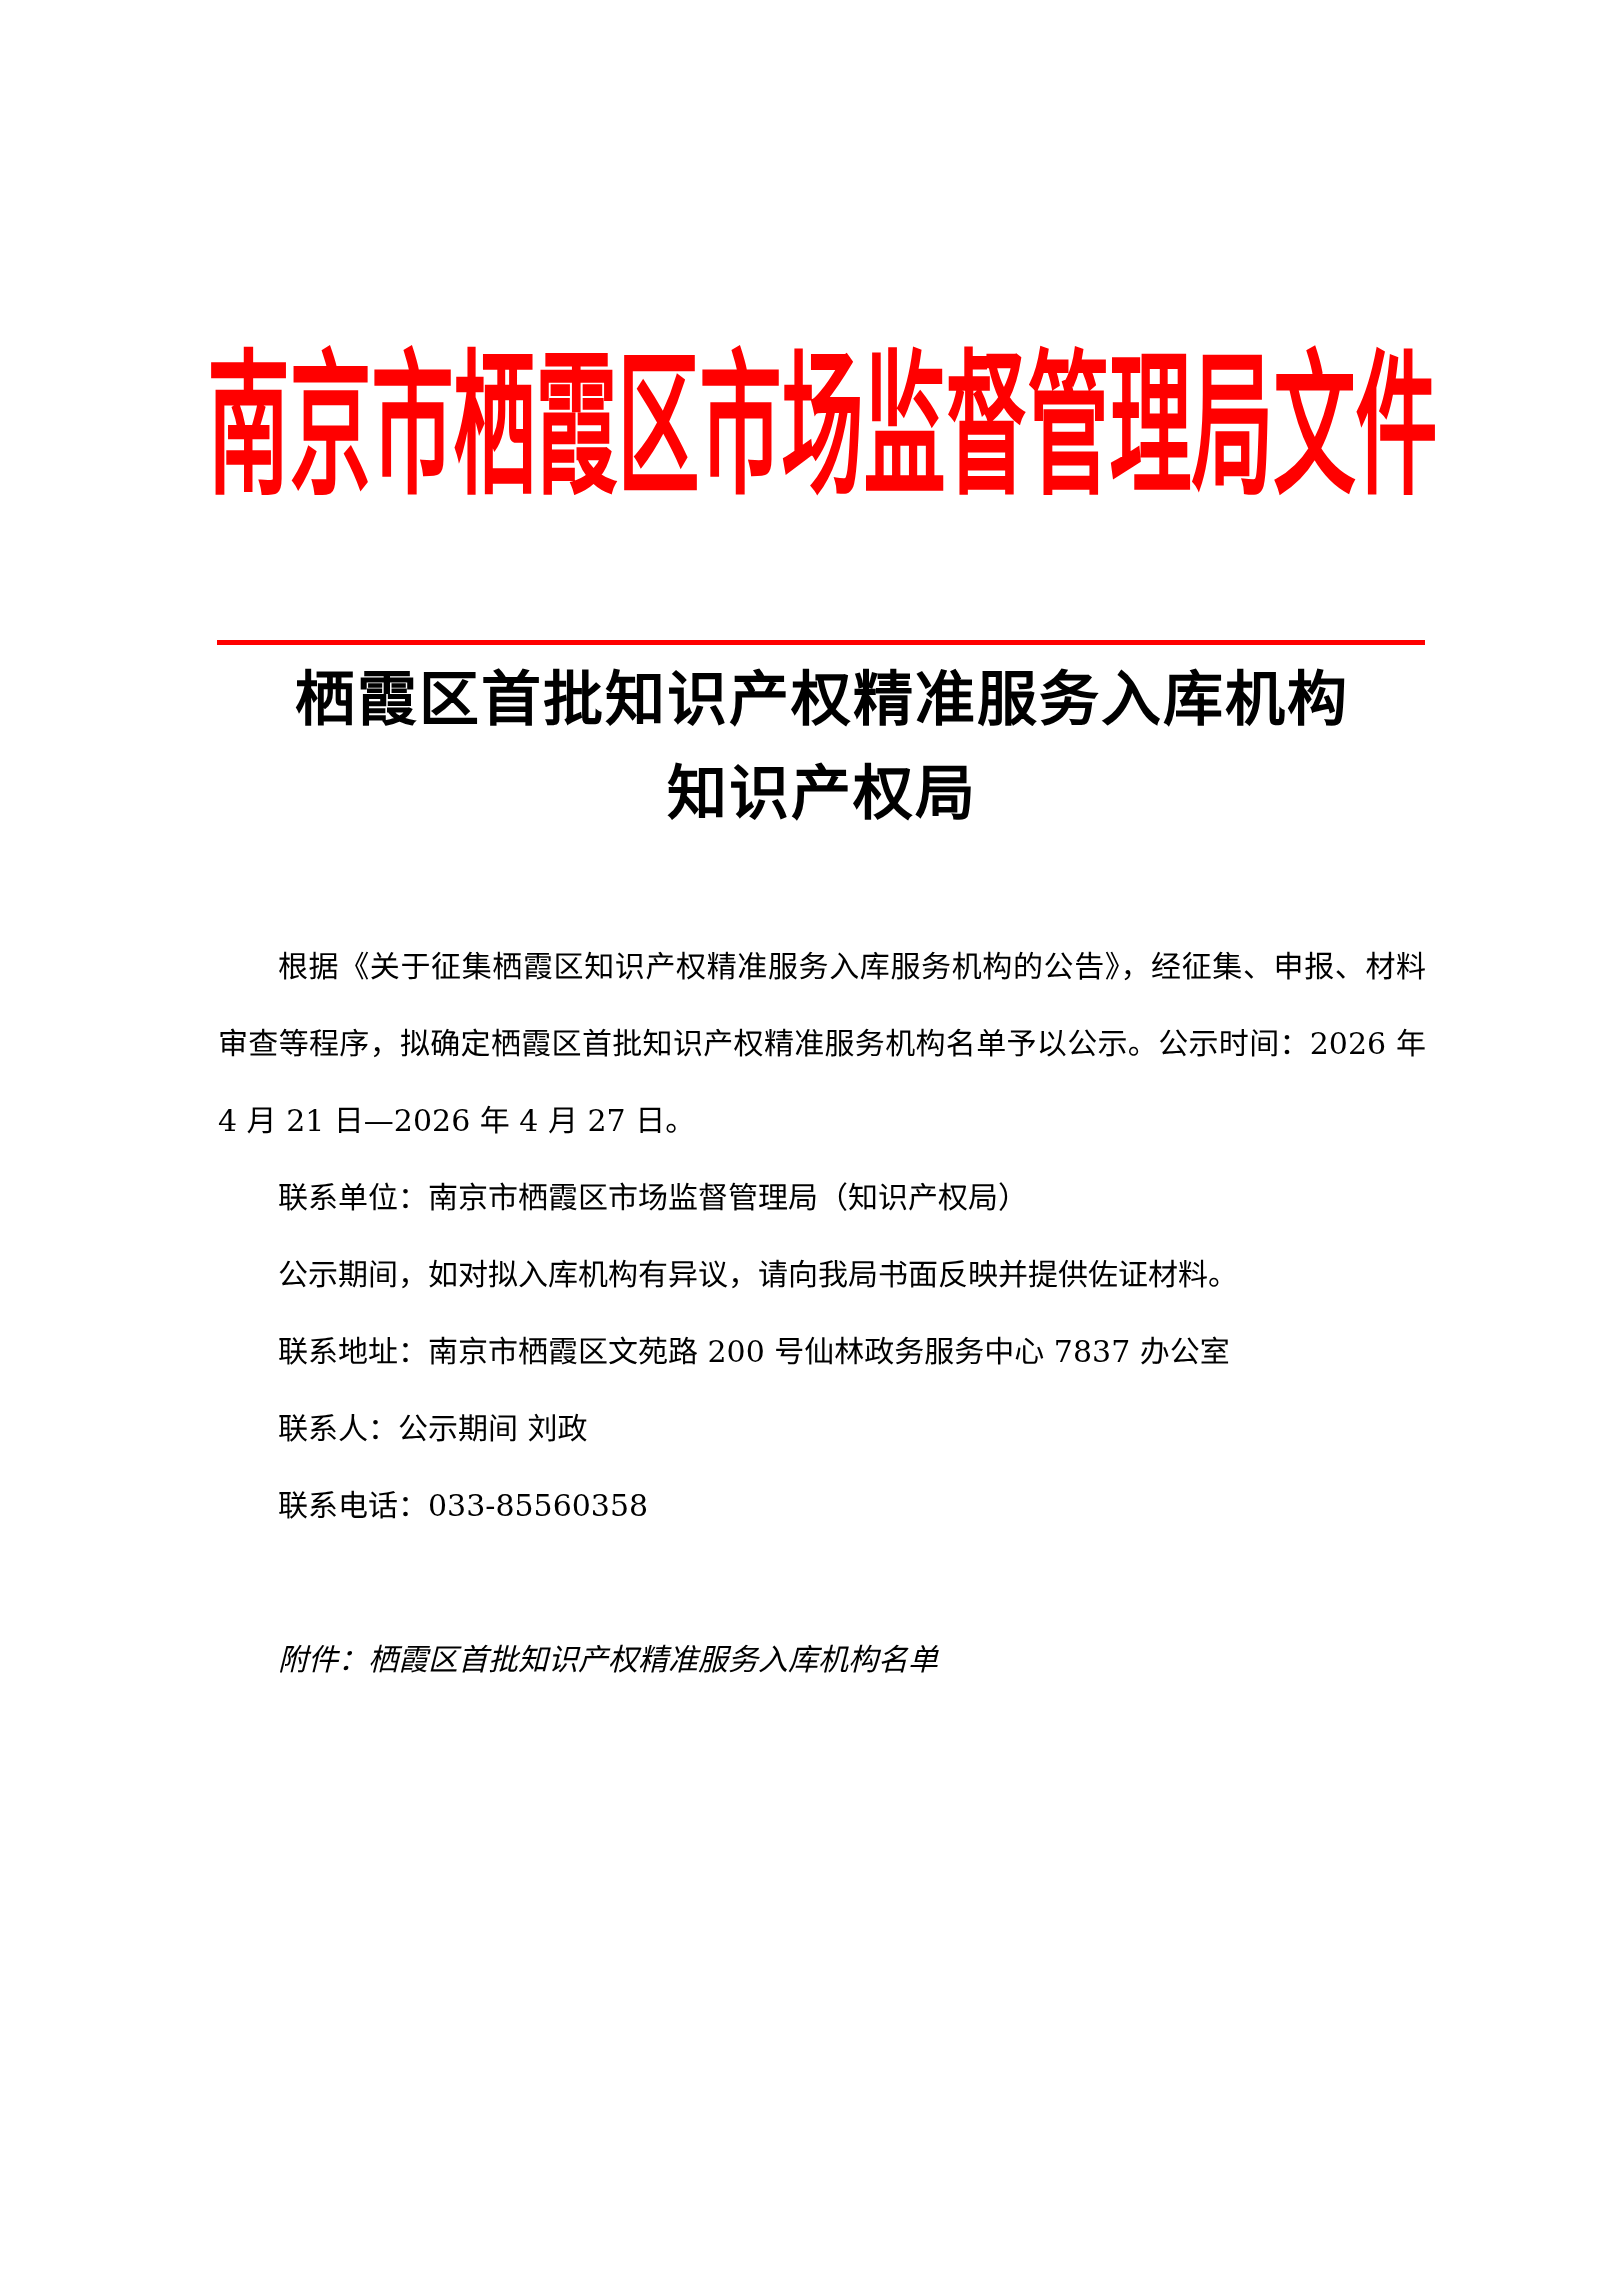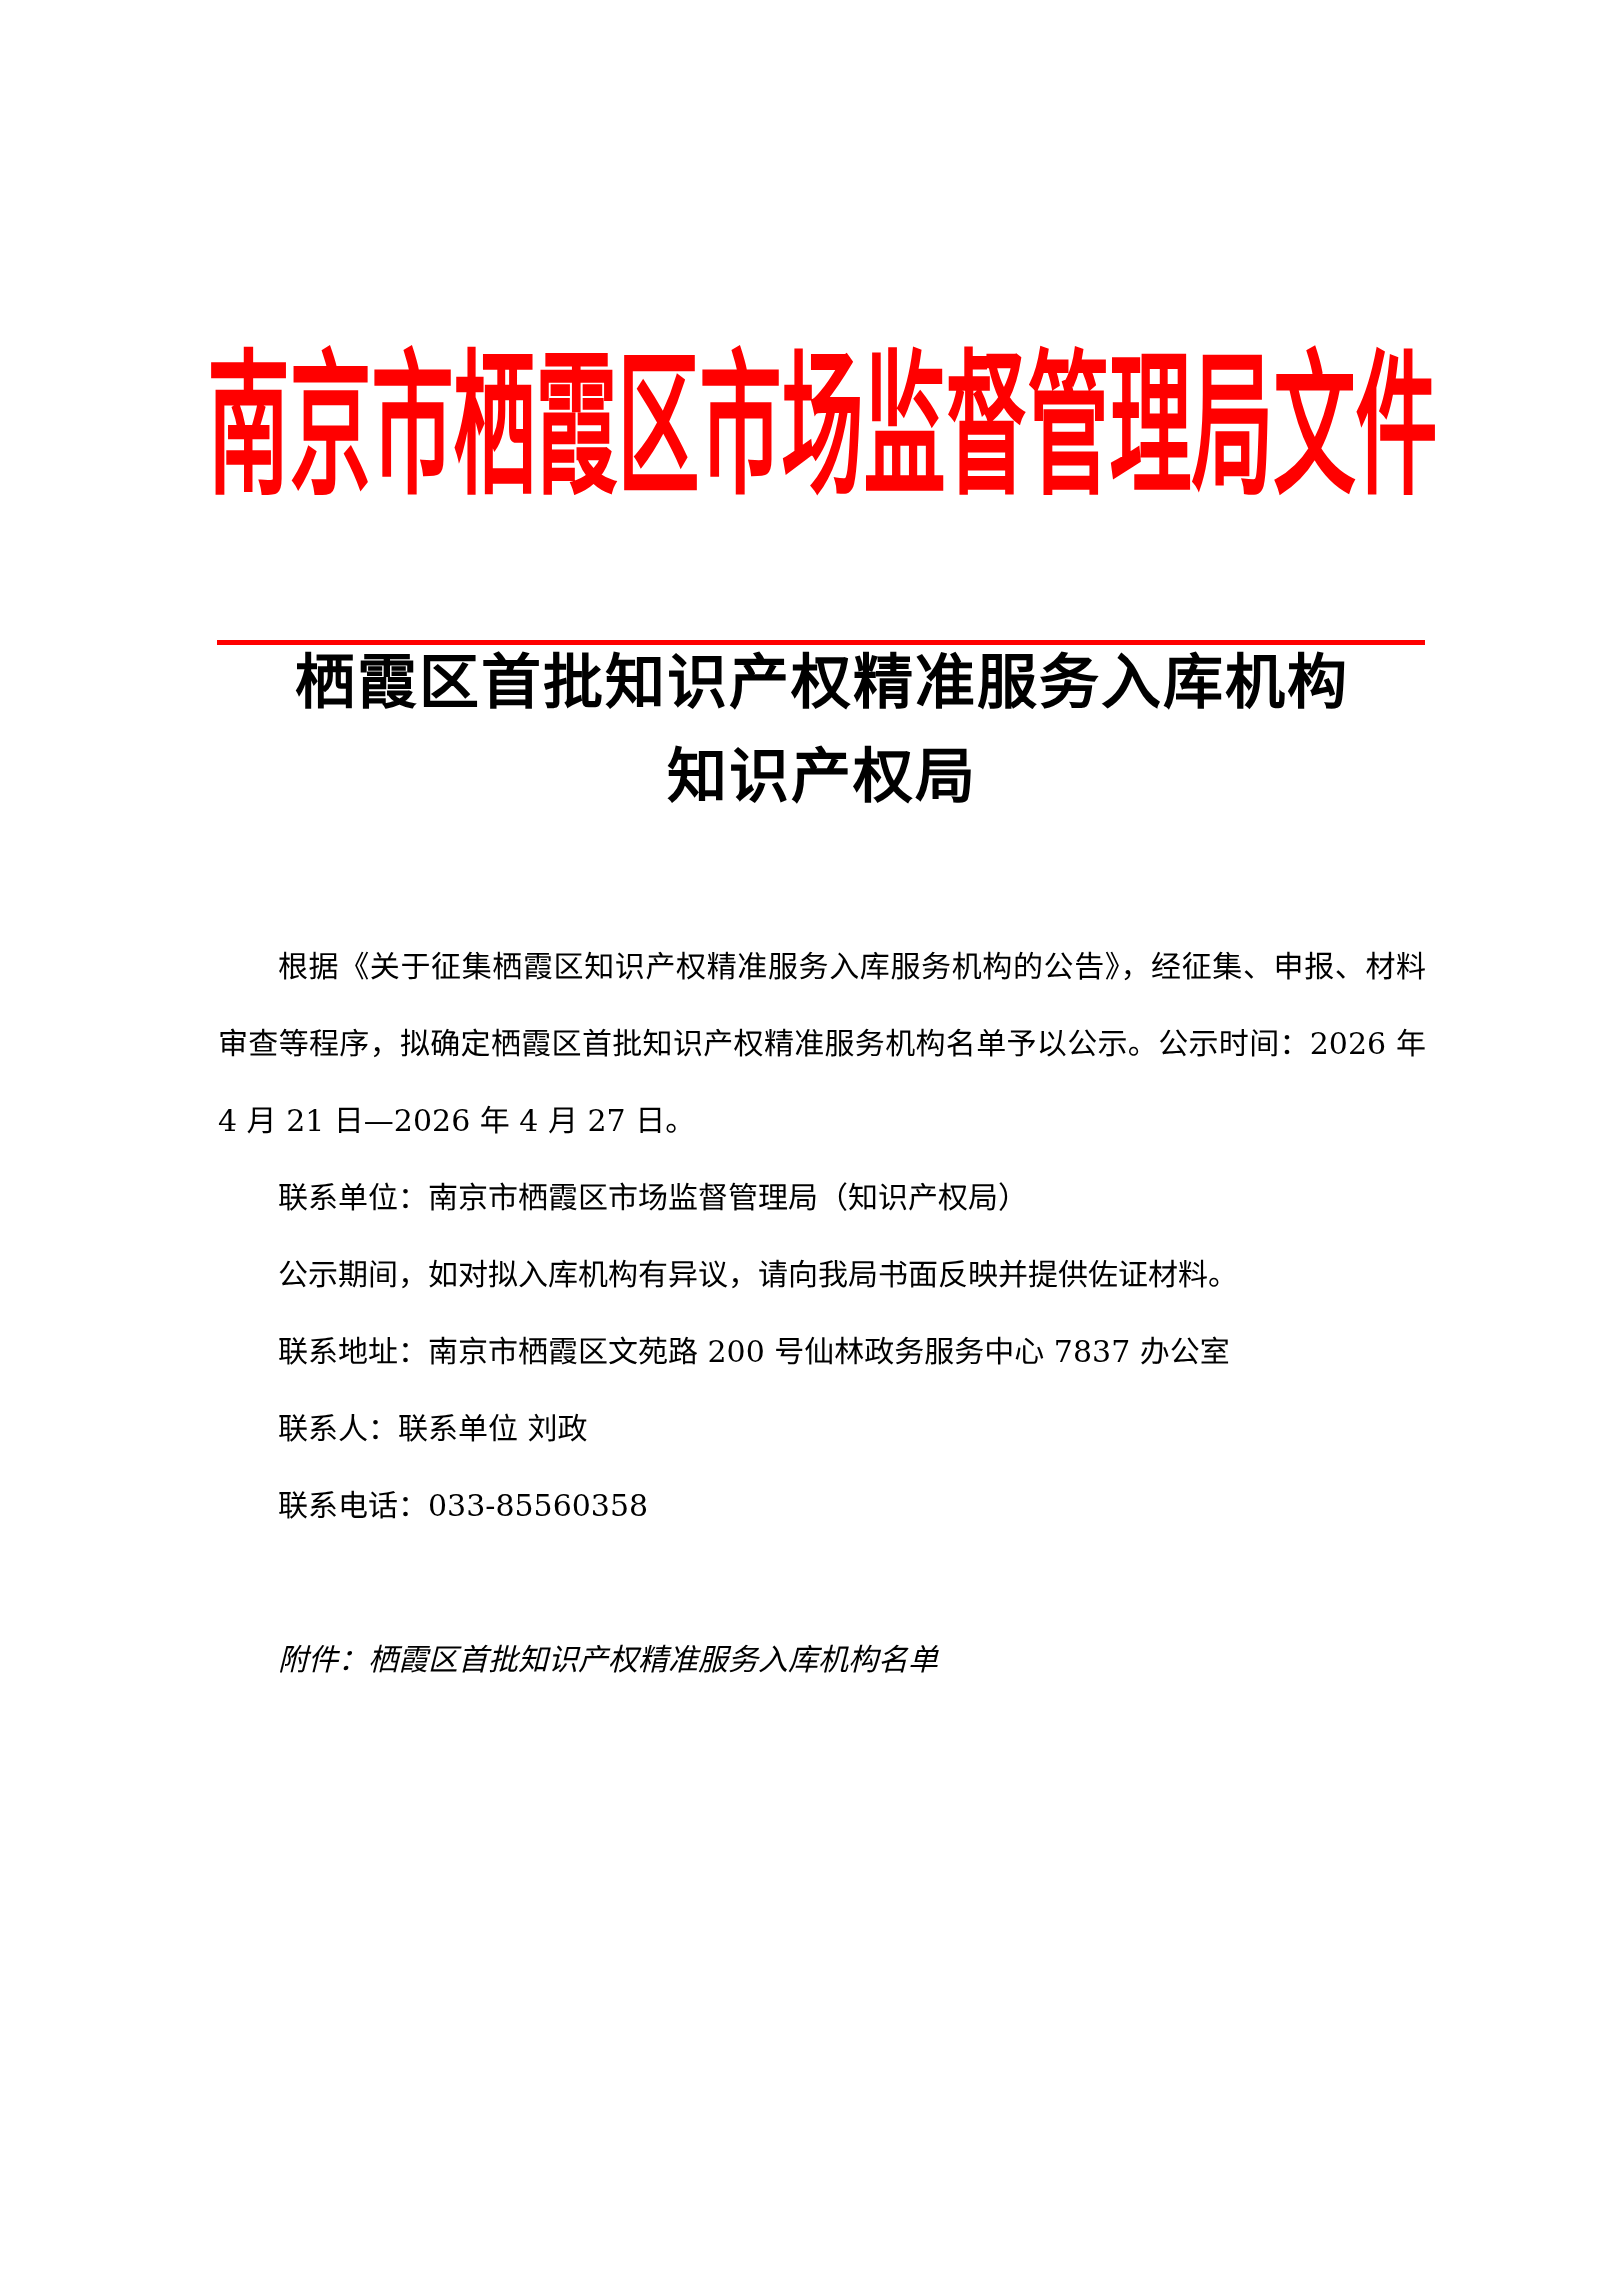--- a/index.html
+++ b/index.html
@@ -43,21 +43,21 @@
     position: absolute;
     top: 640px;
     left: 217px;
     width: 1208px;
     height: 5.1px;
     background: #FF0000;
   }
   
   .doc-title {
     position: absolute;
-    top: 635px;
+    top: 652px;
     left: 218px;
     right: 197px;
     text-align: center;
     font-size: 60px;
     font-weight: 700;
     line-height: 94px;
     letter-spacing: 2px;
   }
   
   .doc-body {
@@ -94,19 +94,19 @@
   <div class="doc-title">
     <div>栖霞区首批知识产权精准服务入库机构</div>
     <div>知识产权局</div>
   </div>
 
   <div class="doc-body">
     <p>根据《关于征集栖霞区知识产权精准服务入库服务机构的公告》，经征集、申报、材料审查等程序，拟确定栖霞区首批知识产权精准服务机构名单予以公示。公示时间：2026 年 4 月 21 日—2026 年 4 月 27 日。</p>
     <p>联系单位：南京市栖霞区市场监督管理局（知识产权局）</p>
     <p>公示期间，如对拟入库机构有异议，请向我局书面反映并提供佐证材料。</p>
     <p>联系地址：南京市栖霞区文苑路 200 号仙林政务服务中心 7837 办公室</p>
-    <p>联系人：联系单位 刘政</p>
+    <p>联系人：公示期间 刘政</p>
     <p>联系电话：033-85560358</p>
     <p class="attachment">附件：栖霞区首批知识产权精准服务入库机构名单</p>
   </div>
 
 </div>
 
 
 </body></html>

